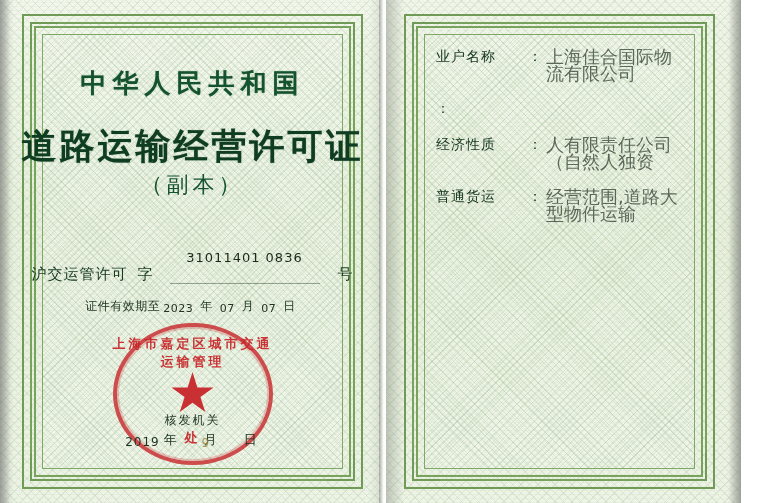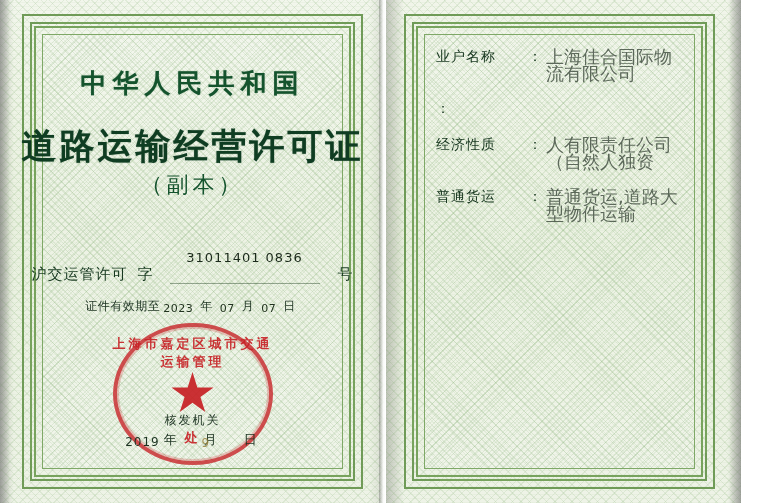--- a/index.html
+++ b/index.html
@@ -418,19 +418,19 @@
 
       <div class="field-row">
         <span class="field-label">经济性质</span>
         <span class="field-colon">：</span>
         <span class="field-value faded">人有限责任公司（自然人独资</span>
       </div>
 
       <div class="field-row">
         <span class="field-label">普通货运</span>
         <span class="field-colon">：</span>
-        <span class="field-value faded">普通货运,道路大型物件运输</span>
+        <span class="field-value faded">经营范围,道路大型物件运输</span>
       </div>
 
     </div>
   </div>
 
 </div>
 
 </body></html>

